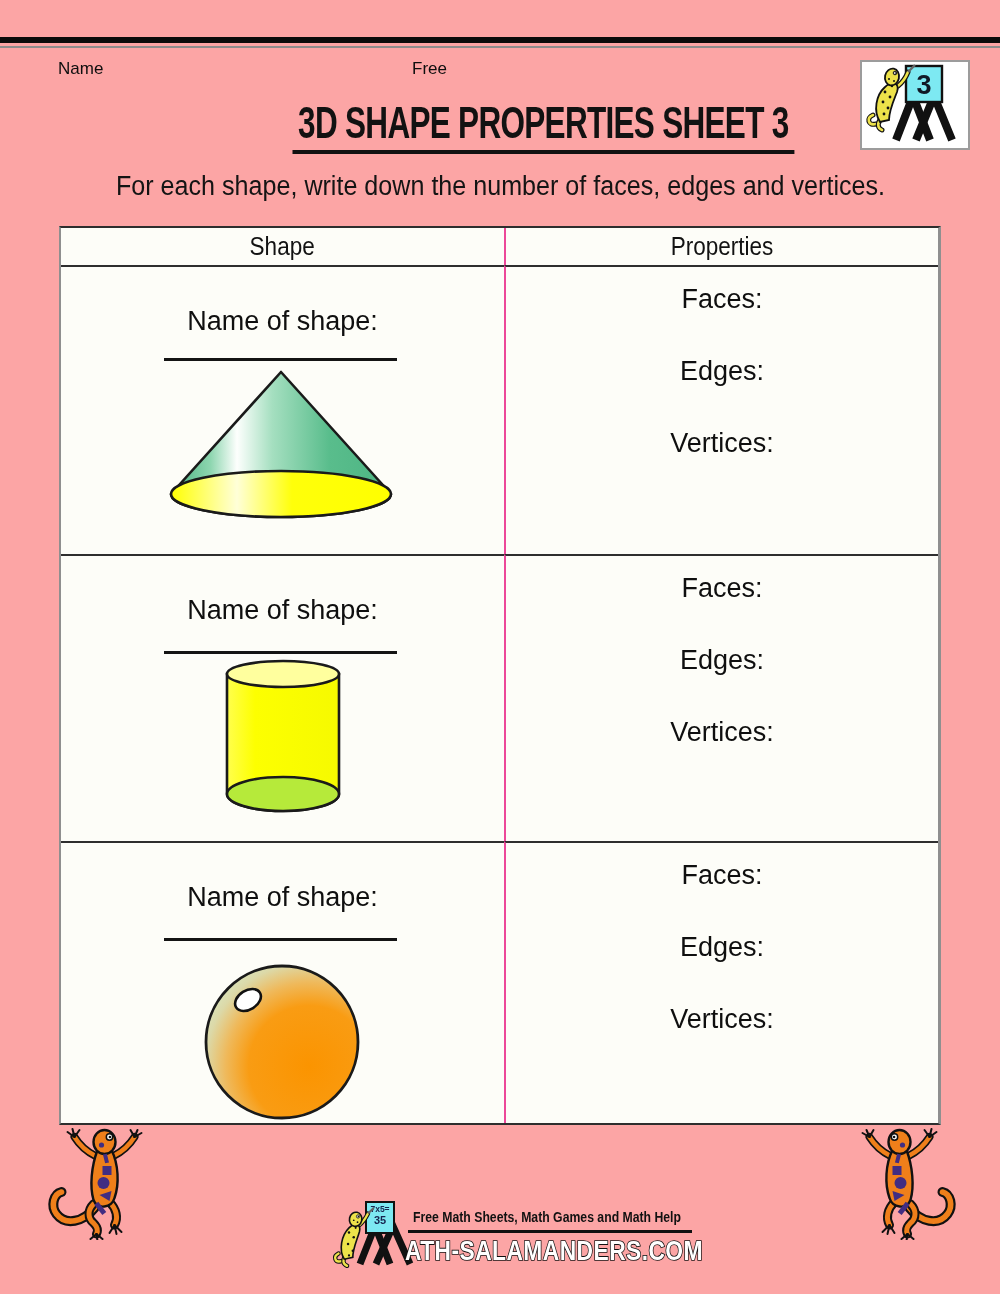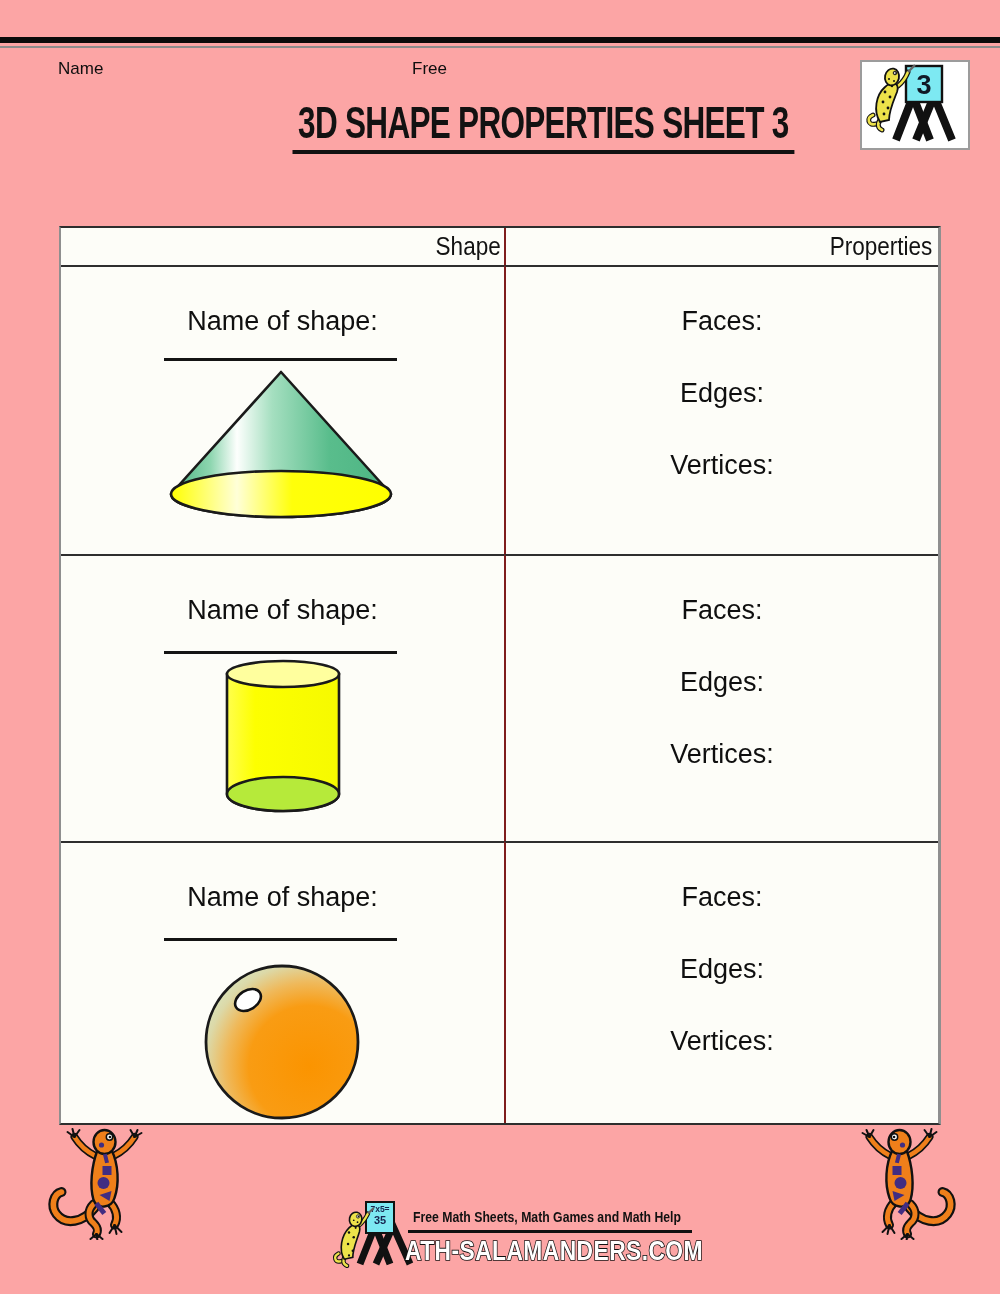--- a/index.html
+++ b/index.html
@@ -29,33 +29,33 @@
   .instr-wrap{left:0;top:171px;width:1000px;text-align:center;}
   .instr{display:inline-block;font-size:27px;transform:scaleX(0.93);transform-origin:center;white-space:nowrap;color:#141414;}
   
   .tbl{
     left:59px;top:226px;width:882px;height:899px;box-sizing:border-box;
     border-top:2px solid #2e2e2e;border-bottom:2px solid #2e2e2e;
     border-left:2px solid #8f8f8f;border-right:3px solid #8f8f8f;
     display:grid;grid-template-columns:443px 1fr;grid-template-rows:37px 289px 287px 1fr;
     background:#fdfdf8;
   }
-  .cell{position:relative;border-top:2px solid #2e2e2e;border-left:2px solid #7f1d1d;box-sizing:border-box;}
+  .cell{position:relative;border-top:2px solid #2e2e2e;border-left:2px solid #ec4899;box-sizing:border-box;}
   .cell.c0{border-left:none;}
   .cell.r0{border-top:none;}
-  .hcell{display:flex;align-items:center;justify-content:flex-end;font-size:25px;}
+  .hcell{display:flex;align-items:center;justify-content:center;font-size:25px;}
   .hcell span{display:inline-block;transform:scaleX(0.9);white-space:nowrap;}
   .prompt{position:absolute;left:0;top:39px;width:100%;text-align:center;font-size:27px;color:#0f0f0f;}
   .nline{position:absolute;left:103px;top:91px;width:233px;height:3px;background:#141414;}
   .nline.low{top:95px;}
   .shape{position:absolute;}
   .shape.cone{left:101px;top:99px;}
   .shape.cyl{left:160px;top:100px;}
   .shape.sph{left:141px;top:119px;}
-  .props{display:flex;flex-direction:column;align-items:center;padding-top:39px;gap:41px;font-size:27px;color:#0f0f0f;}
+  .props{display:flex;flex-direction:column;align-items:center;padding-top:17px;gap:41px;font-size:27px;color:#0f0f0f;}
   
   .mascot{width:106px;height:112px;}
   .mascot-left{left:44px;top:1128px;transform:scaleX(-1);}
   .mascot-right{left:854px;top:1128px;}
   .brandbar{left:330px;top:1196px;width:380px;height:78px;}
 </style>
 </head>
 <body>
 
 <div class="page">
@@ -100,20 +100,23 @@
             <circle cx="32" cy="19" r="1"></circle>
         </g>
       </g>
     </svg>
   </div>
 
   <div class="abs title-wrap">
     <span class="title">3D SHAPE PROPERTIES SHEET 3</span>
   </div>
 
+  <div class="abs instr-wrap">
+    <span class="instr">For each shape, write down the number of faces, edges and vertices.</span>
+  </div>
 
   <div class="abs tbl">
 
     <div class="cell c0 r0 hcell">
       <span>Shape</span>
     </div>
     <div class="cell r0 hcell">
       <span>Properties</span>
     </div>
 

